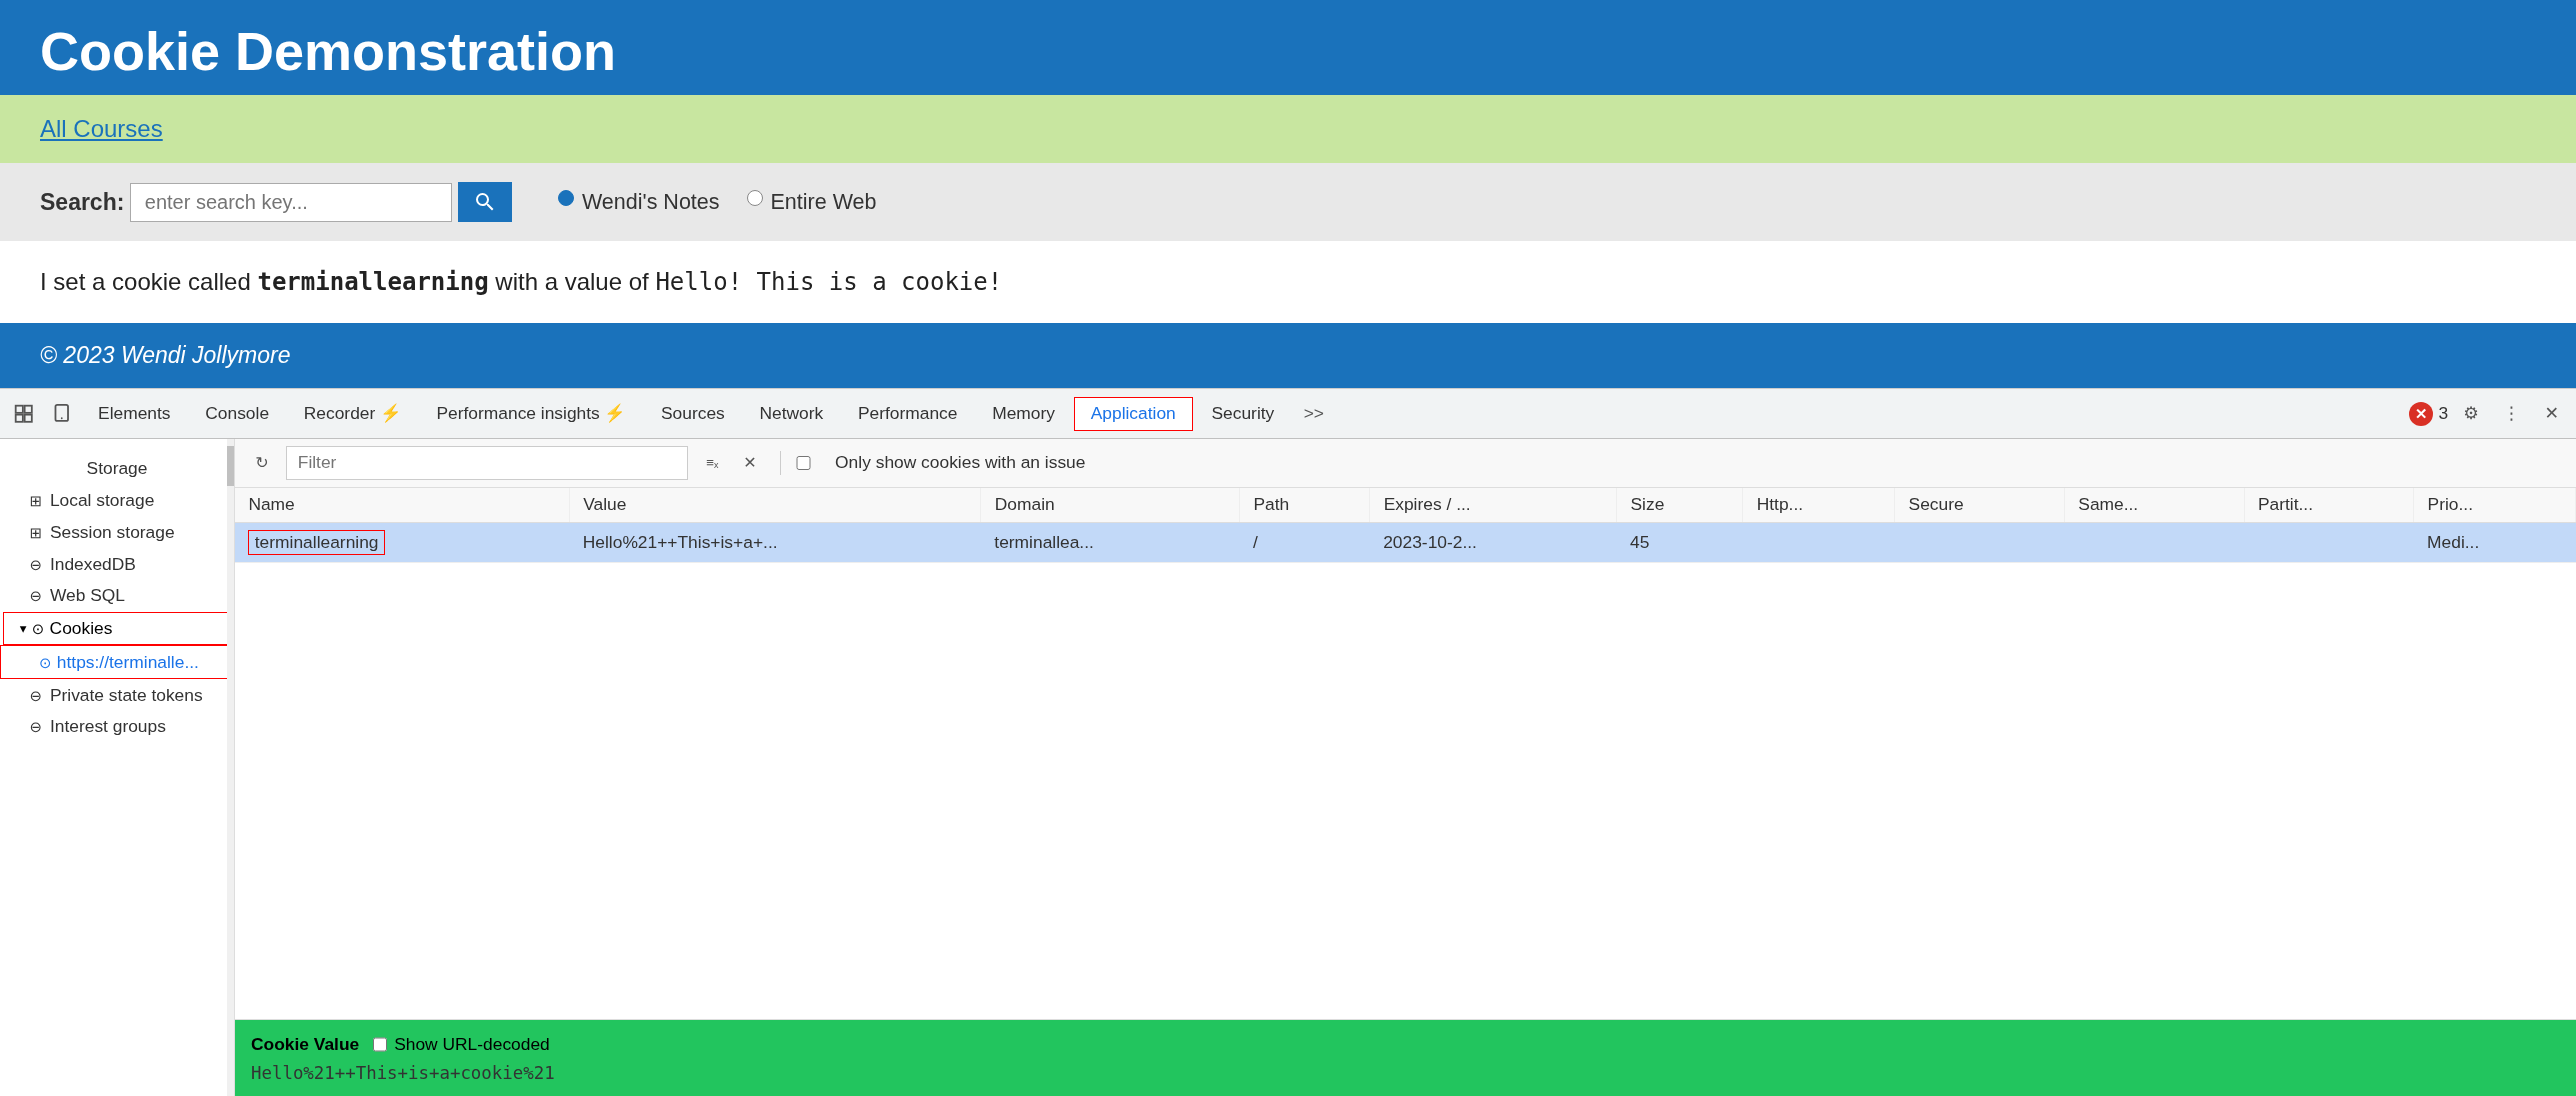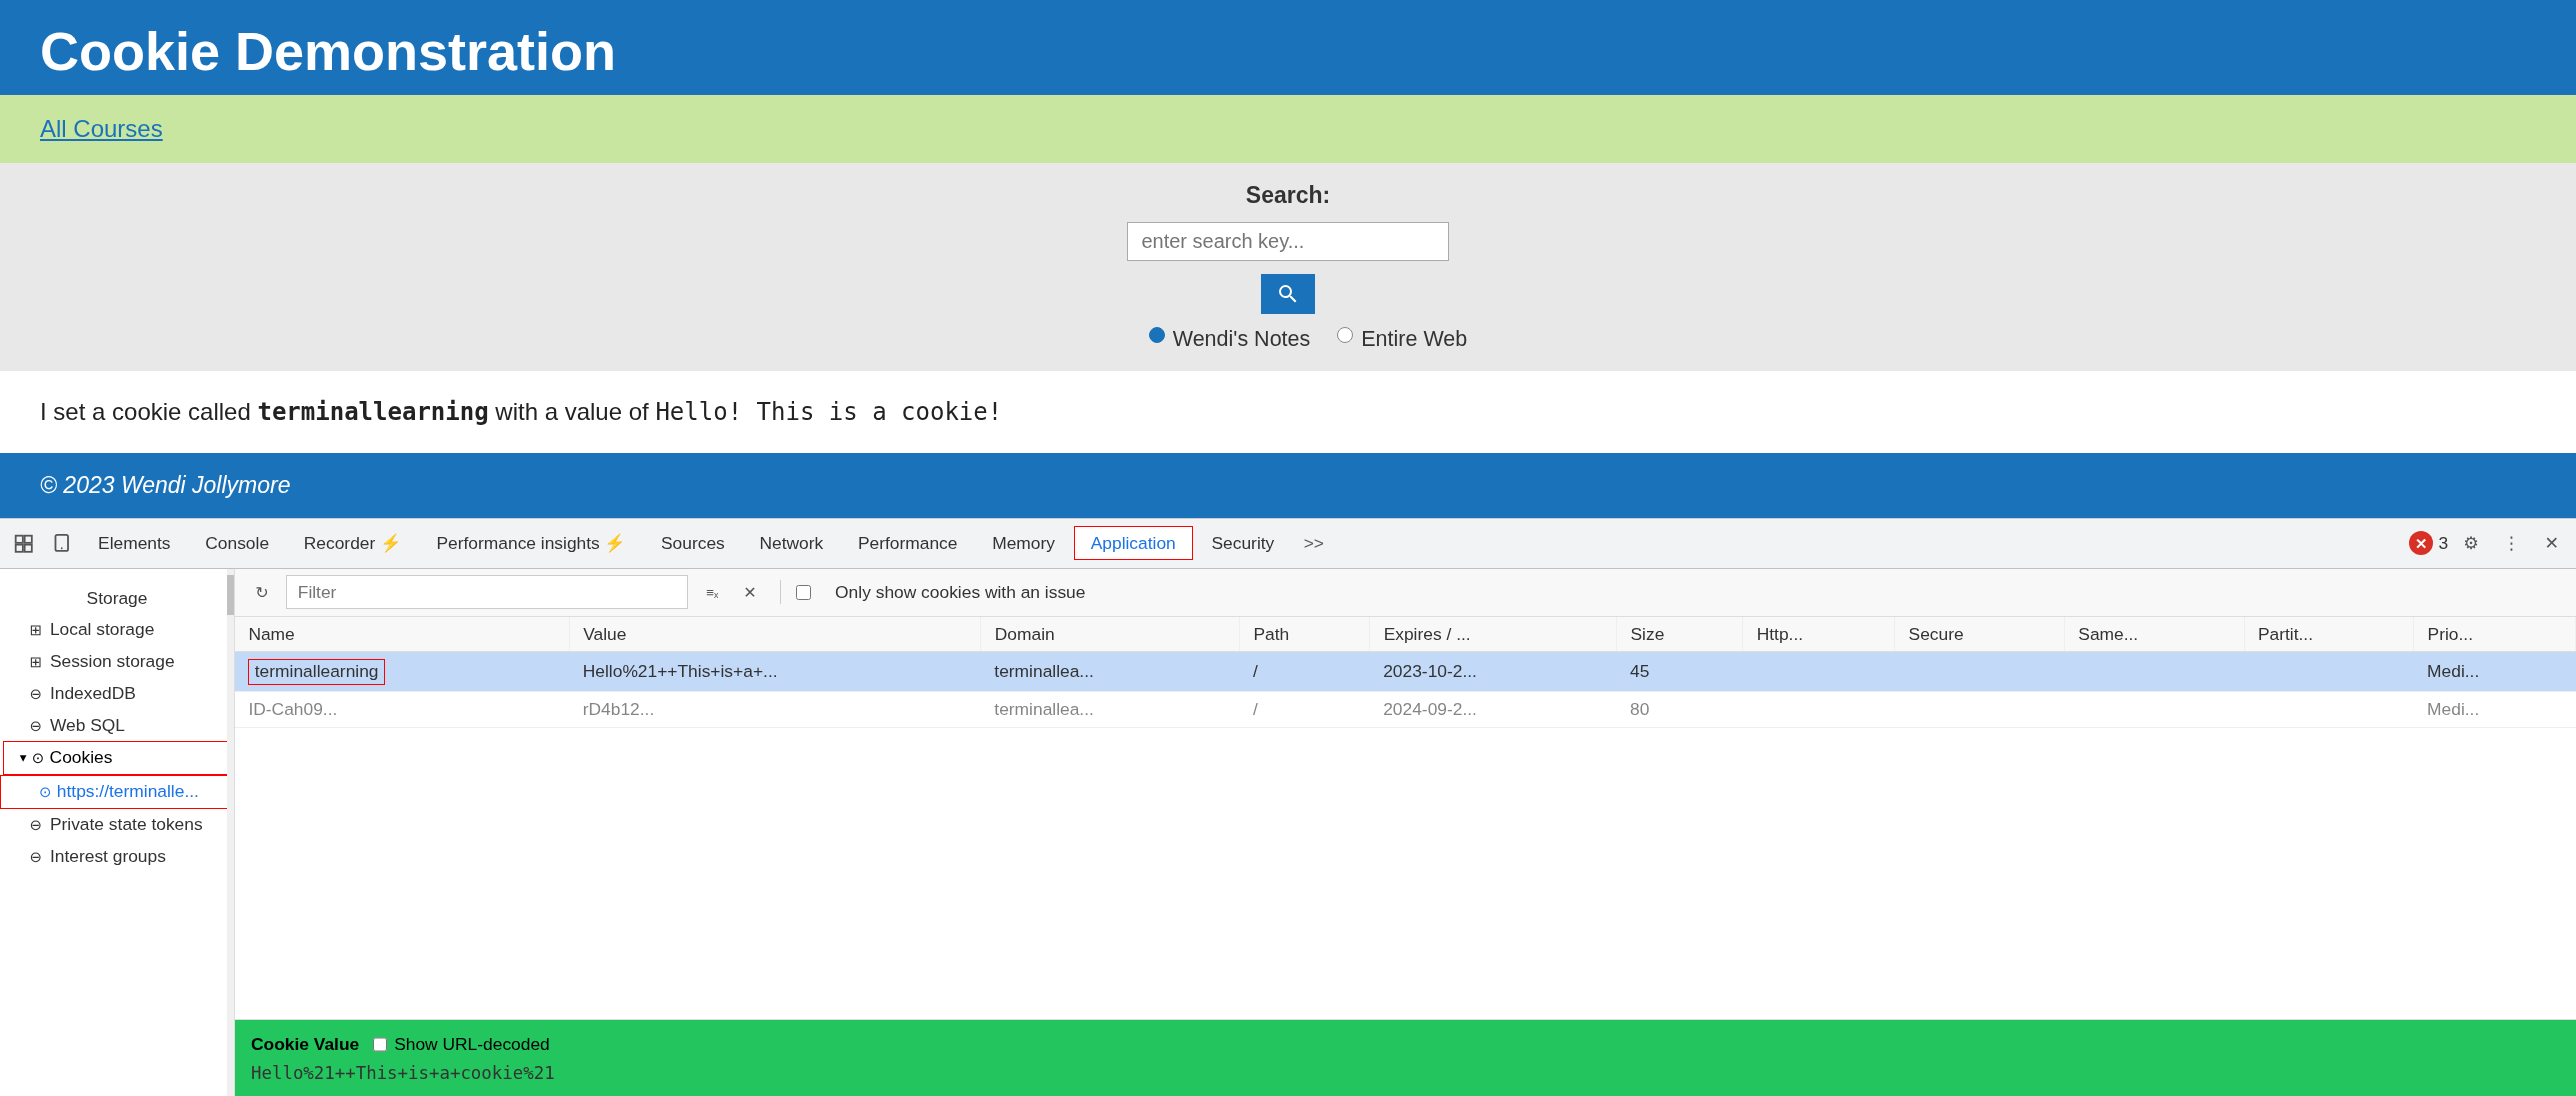--- a/index.html
+++ b/index.html
@@ -41,22 +41,21 @@
       font-size: 24px;
       text-decoration: underline;
       cursor: pointer;
     }
 
     .search-bar-area {
       background: #e8e8e8;
       padding: 19px 40px;
       display: flex;
       align-items: center;
-      gap: 13px;
-      flex-direction: column;
+      gap: 6px;
     }
 
     .search-label {
       font-size: 23px;
       font-weight: bold;
       color: #333;
     }
 
     .search-input {
       border: 0.7px solid #aaa;
@@ -634,33 +633,20 @@
                 <td>/</td>
                 <td>2023-10-2...</td>
                 <td>45</td>
                 <td></td>
                 <td></td>
                 <td></td>
                 <td></td>
                 <td>Medi...</td>
               </tr>
 
-              <tr class="partial">
-                <td>ID-Cah09...</td>
-                <td>rD4b12...</td>
-                <td>terminallea...</td>
-                <td>/</td>
-                <td>2024-09-2...</td>
-                <td>80</td>
-                <td></td>
-                <td></td>
-                <td></td>
-                <td></td>
-                <td>Medi...</td>
-              </tr>
             </tbody>
           </table>
         </div>
 
         <div class="cookie-detail">
           <div class="cookie-detail-header">
             <span>Cookie Value</span>
             <label class="cookie-detail-checkbox">
               <input type="checkbox" class="detail-checkbox" style="">
               <span>Show URL-decoded</span>

